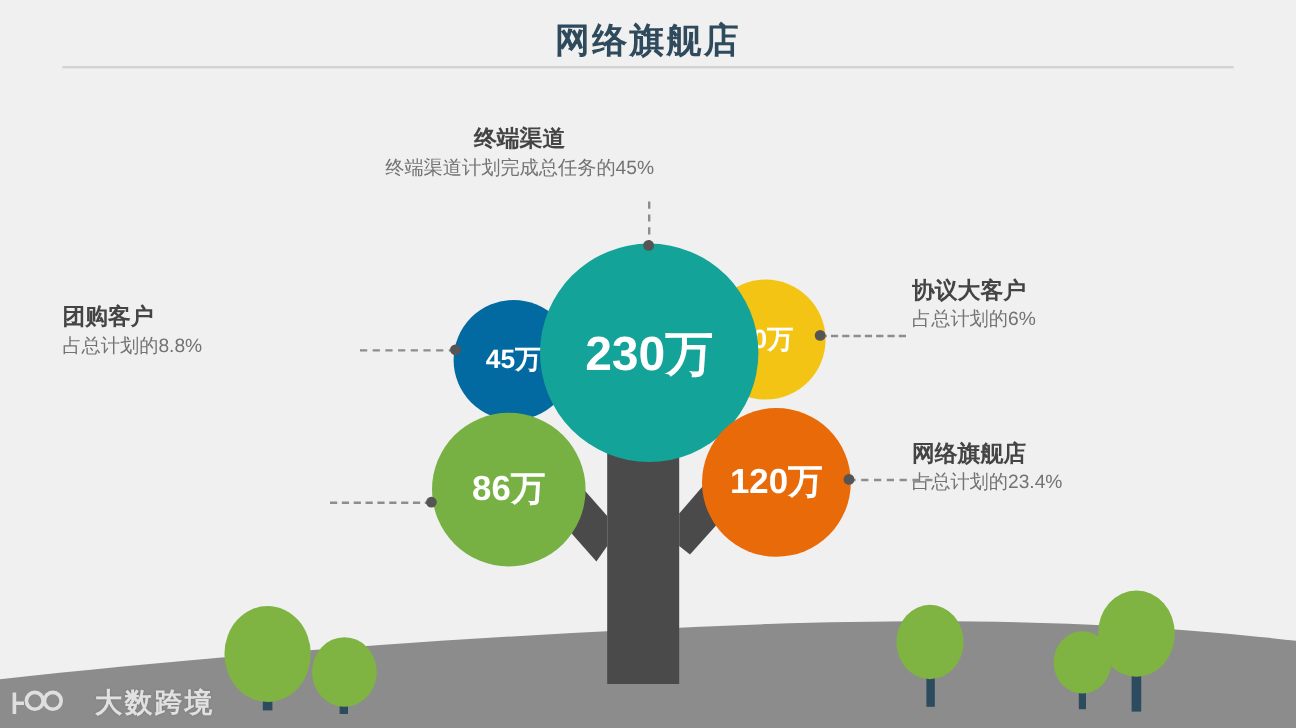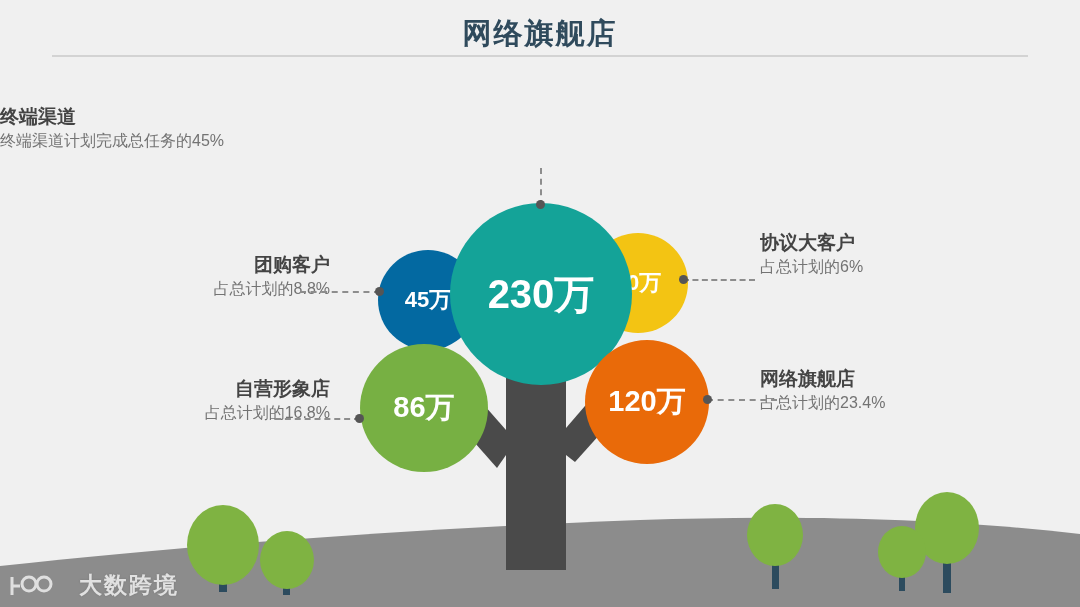--- a/index.html
+++ b/index.html
@@ -78,22 +78,22 @@
     color: #444444;
     line-height: 1.35;
     white-space: nowrap;
   }
   .label-sub {
     font-size: 16px;
     color: #737373;
     line-height: 1.4;
     white-space: nowrap;
   }
-  .lab-top    { left: 0px;   top: 104px; width: 866px; }
-  .lab-tuan   { left: 40px;  top: 252px; width: 290px;  text-align: right; }
+  .lab-top    { left: 0px;   top: 104px; width: 866px; text-align: center; }
+  .lab-tuan   { left: 52px;  top: 252px; width: 290px;  }
   .lab-ziying { left: 30px;  top: 376px; width: 300px;  text-align: right; }
   .lab-xieyi  { left: 760px; top: 230px; width: 300px;  text-align: left; }
   .lab-wangluo{ left: 760px; top: 366px; width: 310px;  text-align: left; }
 
   
   .connector { position: absolute; z-index: 9; }
   .conn-line-h {
     position: absolute;
     height: 0;
     border-top: 2px dashed #8d8d8d;
@@ -213,24 +213,20 @@
   <div class="label-block lab-top">
     <div class="label-title">终端渠道</div>
     <div class="label-sub">终端渠道计划完成总任务的45%</div>
   </div>
 
   <div class="label-block lab-tuan">
     <div class="label-title">团购客户</div>
     <div class="label-sub">占总计划的8.8%</div>
   </div>
 
-  <div class="label-block lab-ziying">
-    <div class="label-title">自营形象店</div>
-    <div class="label-sub">占总计划的16.8%</div>
-  </div>
 
   <div class="label-block lab-xieyi">
     <div class="label-title">协议大客户</div>
     <div class="label-sub">占总计划的6%</div>
   </div>
 
   <div class="label-block lab-wangluo">
     <div class="label-title">网络旗舰店</div>
     <div class="label-sub">占总计划的23.4%</div>
   </div>

